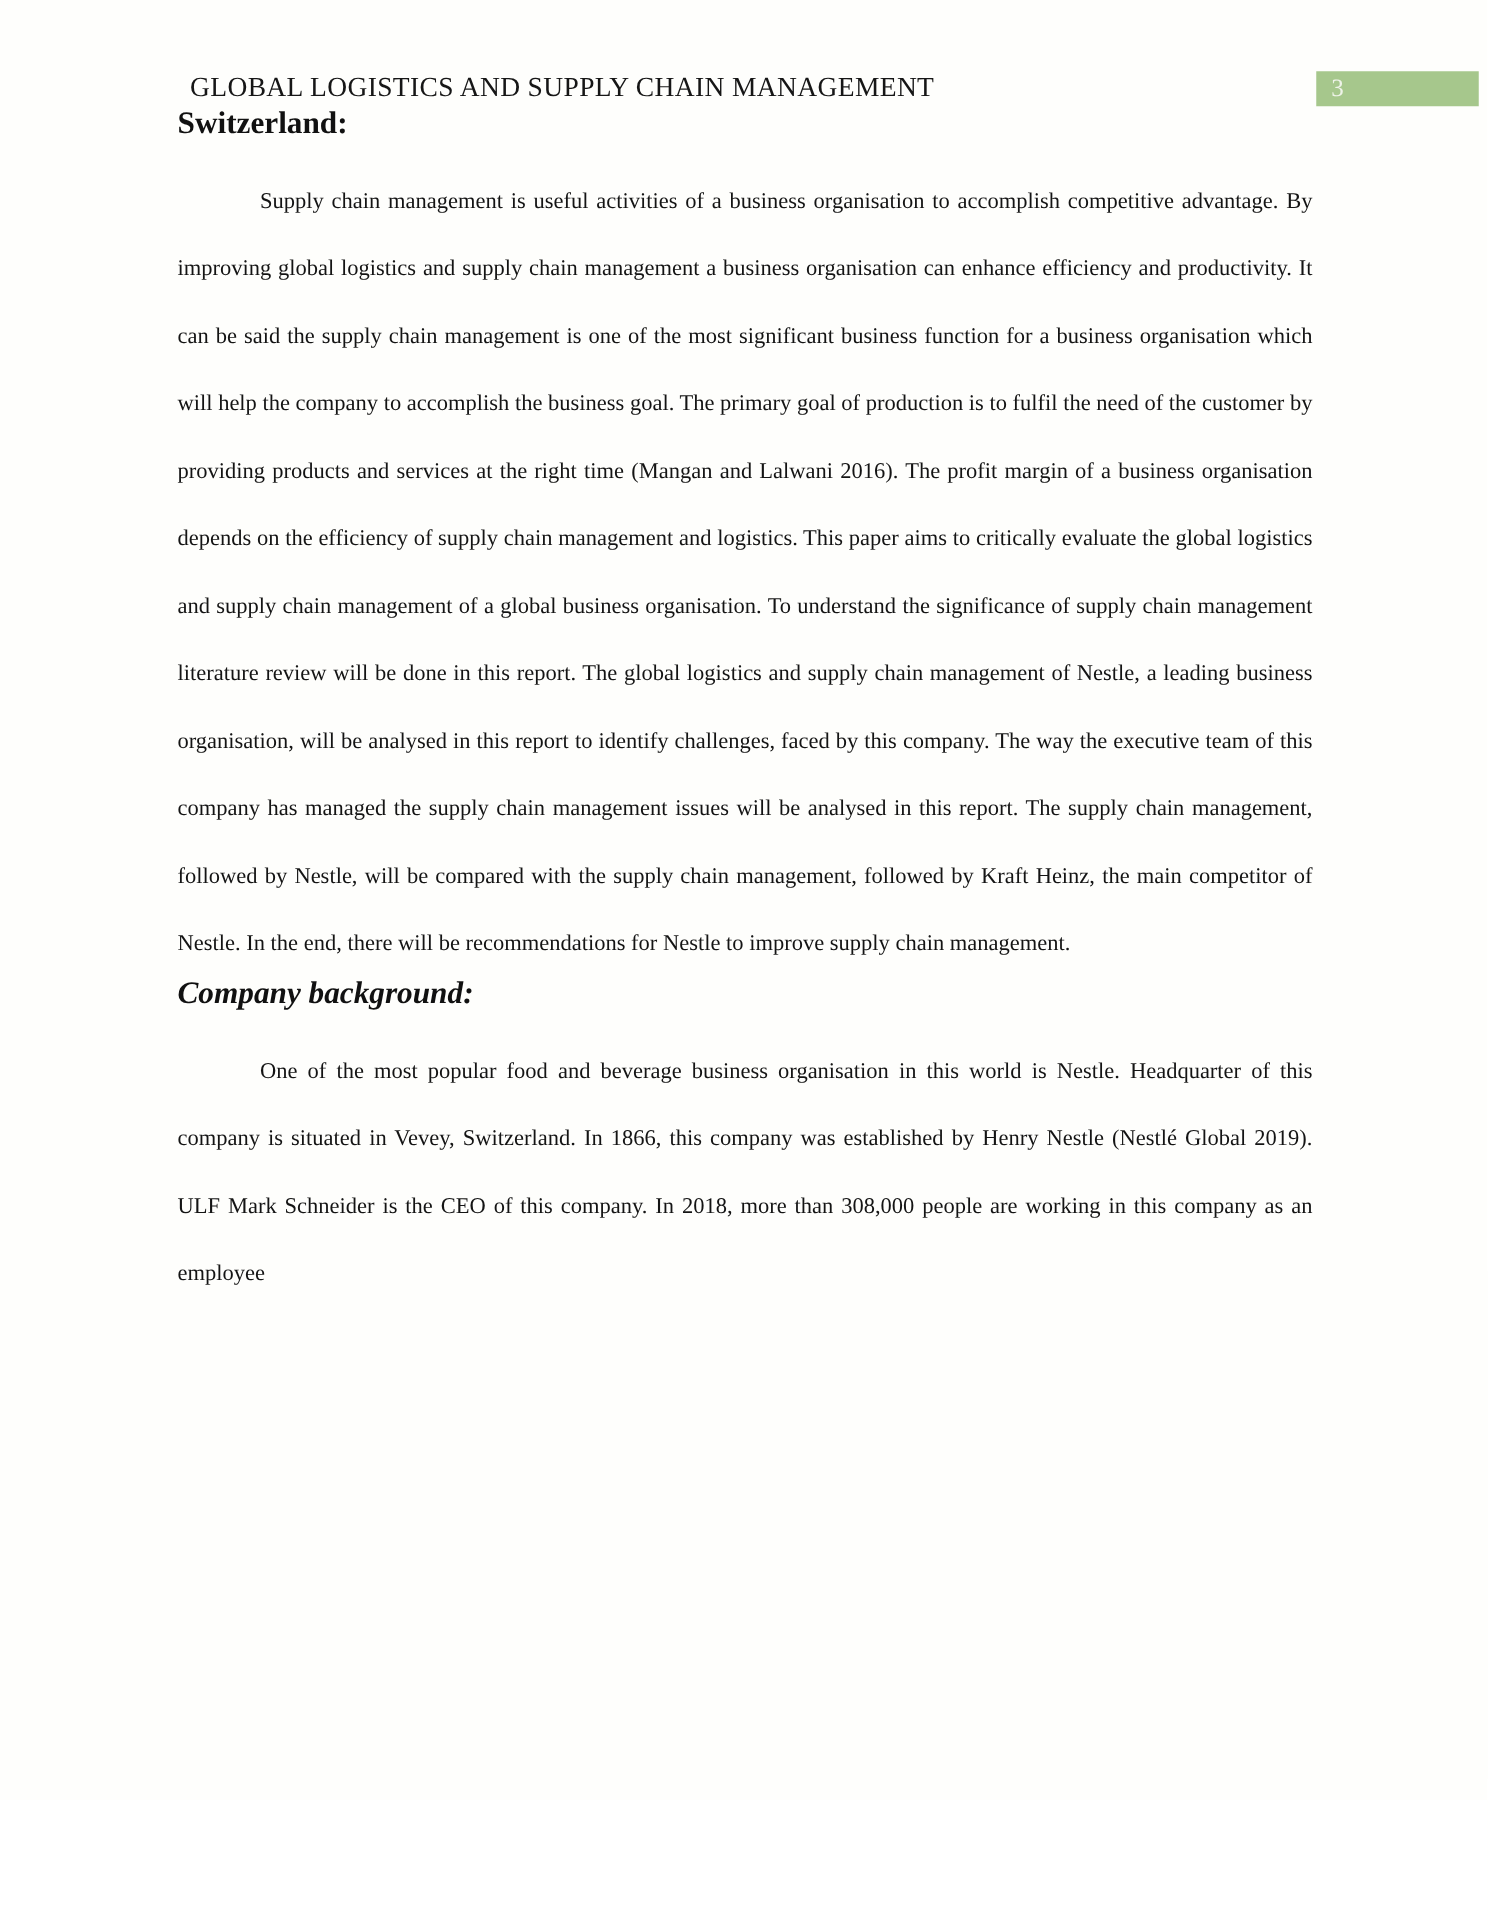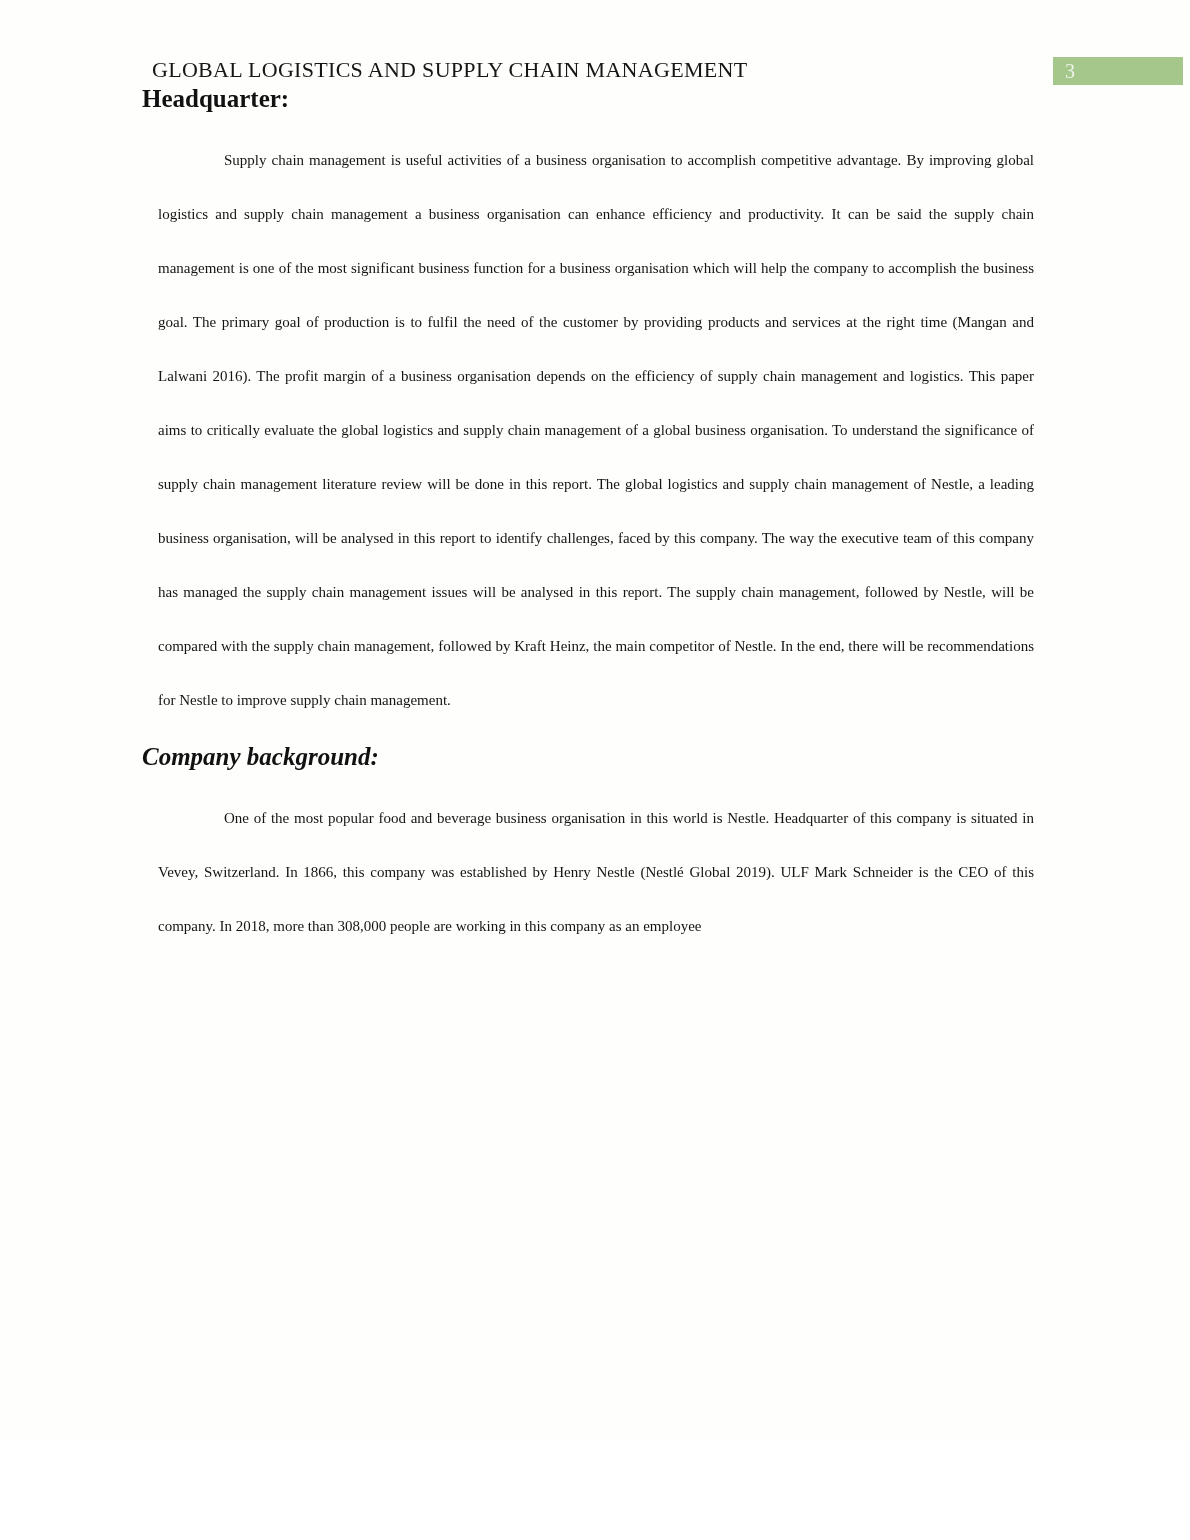--- a/index.html
+++ b/index.html
@@ -54,44 +54,44 @@
     margin: 0;
   }
   .heading-intro {
     margin-top: 85px;
   }
   .heading-company {
     margin-top: 52px;
     font-style: italic;
   }
   p.body-paragraph {
-    margin: 16px;
+    margin: 0;
     margin-top: 20px;
-    font-size: 15px;
+    font-size: 18px;
     line-height: 54px;
     text-align: justify;
     text-indent: 66px;
     color: #141414;
   }
 </style>
 </head>
 <body>
 
 <div class="page">
 
   <div class="running-header">
     <span class="header-title">GLOBAL LOGISTICS AND SUPPLY CHAIN MANAGEMENT</span>
     <div class="page-number-badge">
       <span class="page-number">3</span>
     </div>
   </div>
 
   <div class="content">
 
-    <h2 class="section-heading heading-intro">Headquarter:</h2>
+    <h2 class="section-heading heading-intro">Switzerland:</h2>
 
     <p class="body-paragraph">Supply chain management is useful activities of a business organisation to accomplish competitive advantage. By improving global logistics and supply chain management a business organisation can enhance efficiency and productivity. It can be said the supply chain management is one of the most significant business function for a business organisation which will help the company to accomplish the business goal. The primary goal of production is to fulfil the need of the customer by providing products and services at the right time (Mangan and Lalwani 2016). The profit margin of a business organisation depends on the efficiency of supply chain management and logistics. This paper aims to critically evaluate the global logistics and supply chain management of a global business organisation. To understand the significance of supply chain management literature review will be done in this report. The global logistics and supply chain management of Nestle, a leading business organisation, will be analysed in this report to identify challenges, faced by this company. The way the executive team of this company has managed the supply chain management issues will be analysed in this report. The supply chain management, followed by Nestle, will be compared with the supply chain management, followed by Kraft Heinz, the main competitor of Nestle. In the end, there will be recommendations for Nestle to improve supply chain management.</p>
 
     <h2 class="section-heading heading-company">Company background:</h2>
 
     <p class="body-paragraph">One of the most popular food and beverage business organisation in this world is Nestle. Headquarter of this company is situated in Vevey, Switzerland. In 1866, this company was established by Henry Nestle (Nestlé Global 2019). ULF Mark Schneider is the CEO of this company. In 2018, more than 308,000 people are working in this company as an employee</p>
 
   </div>
 
 </div>

